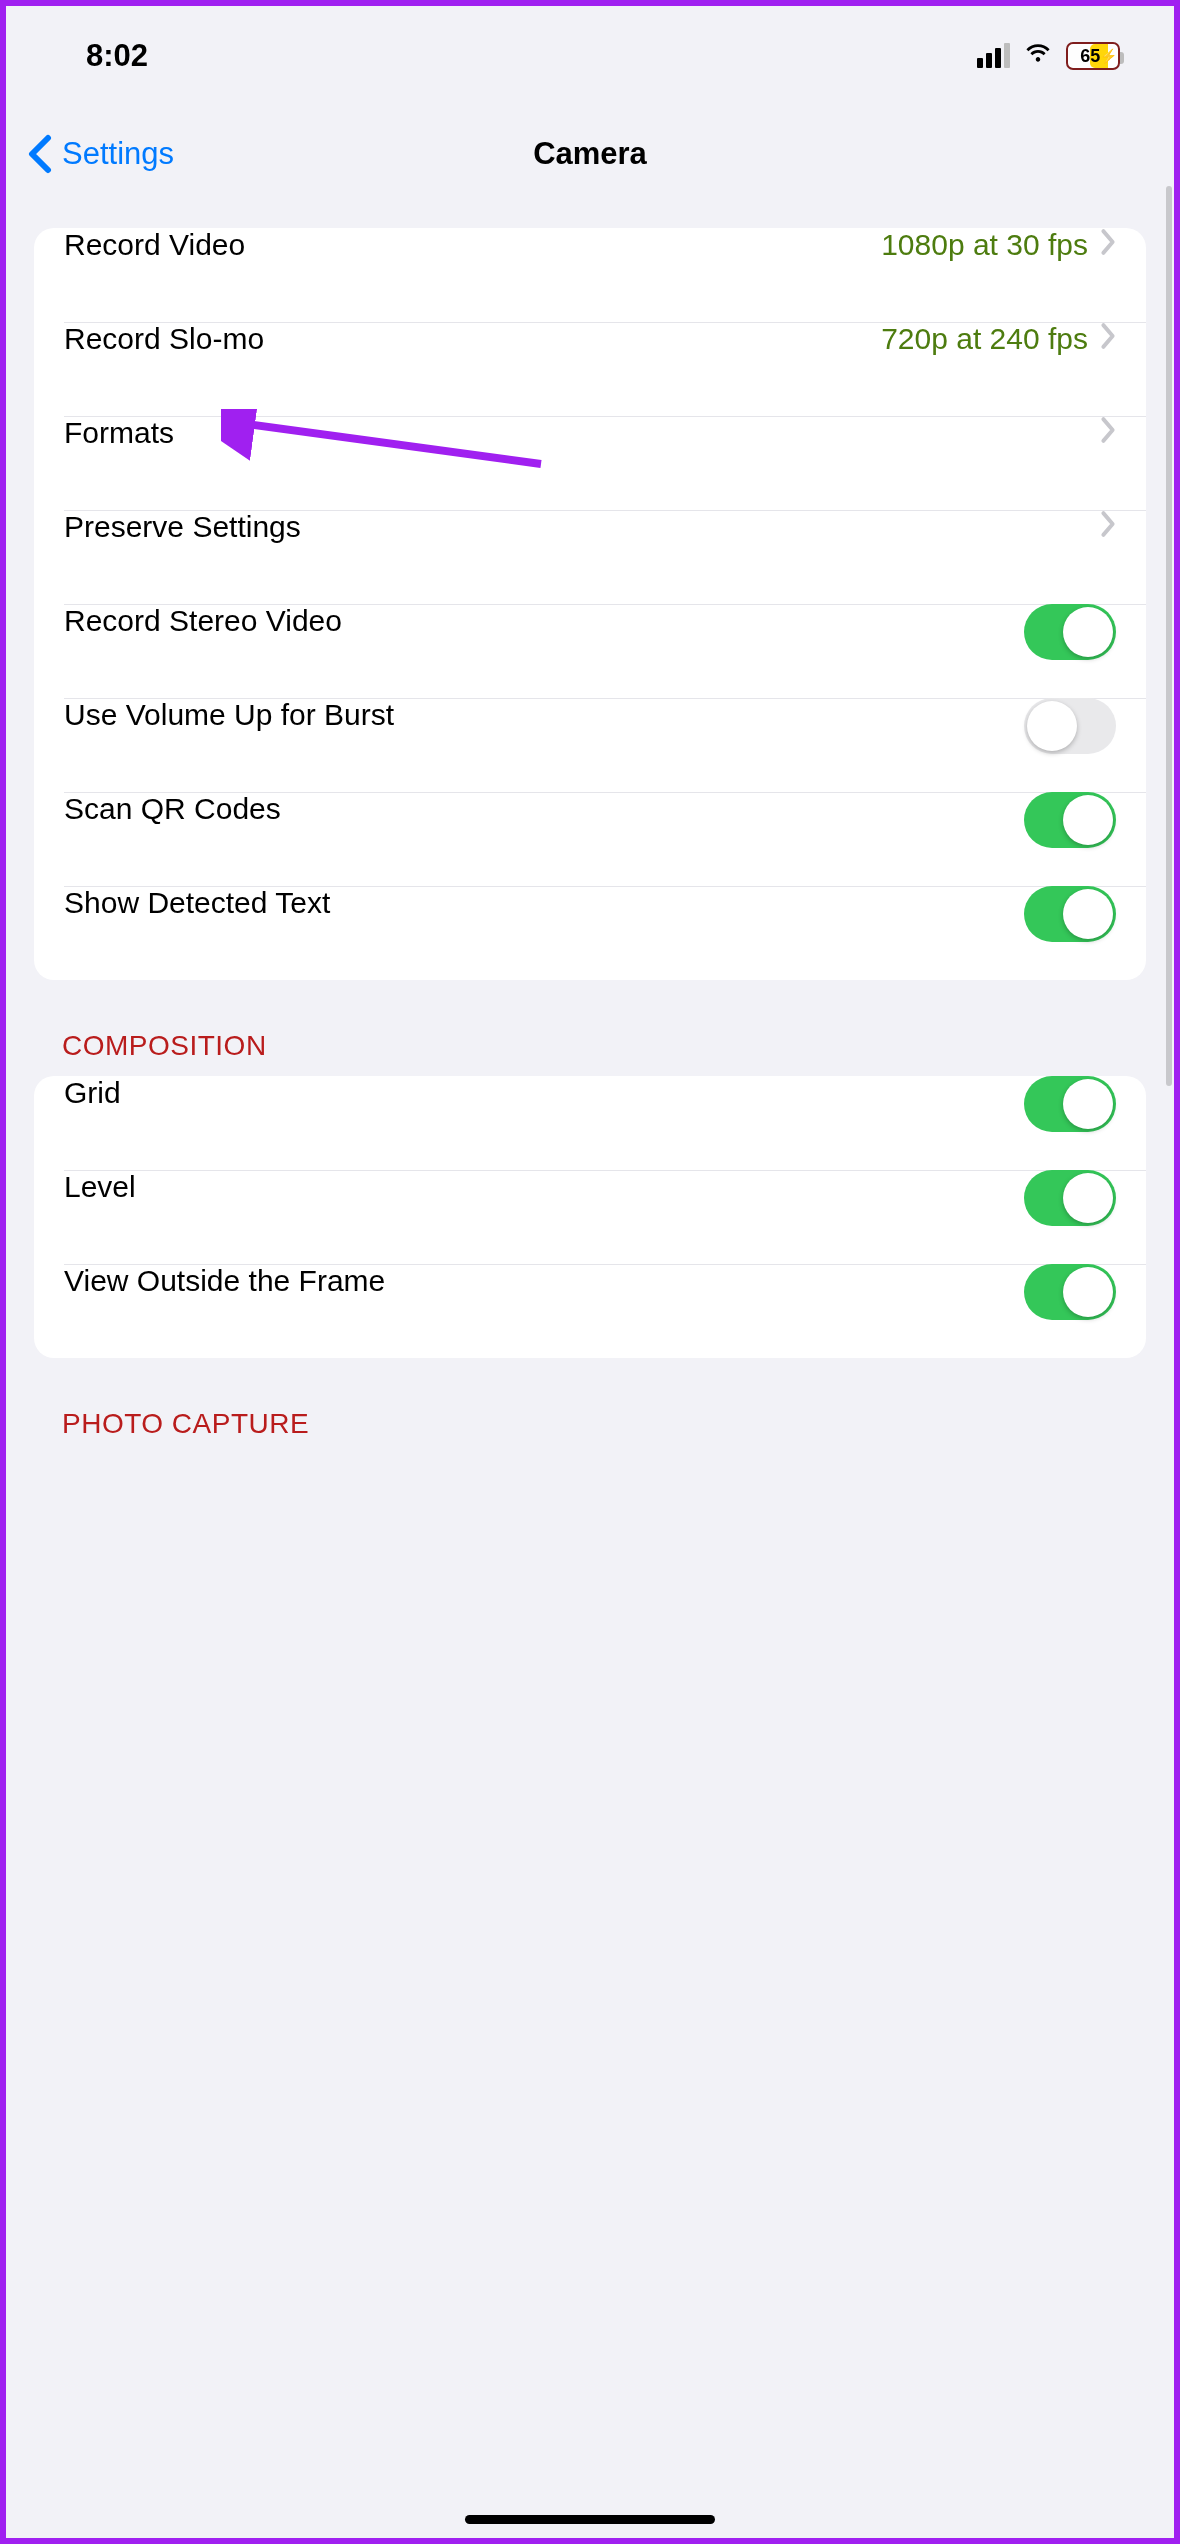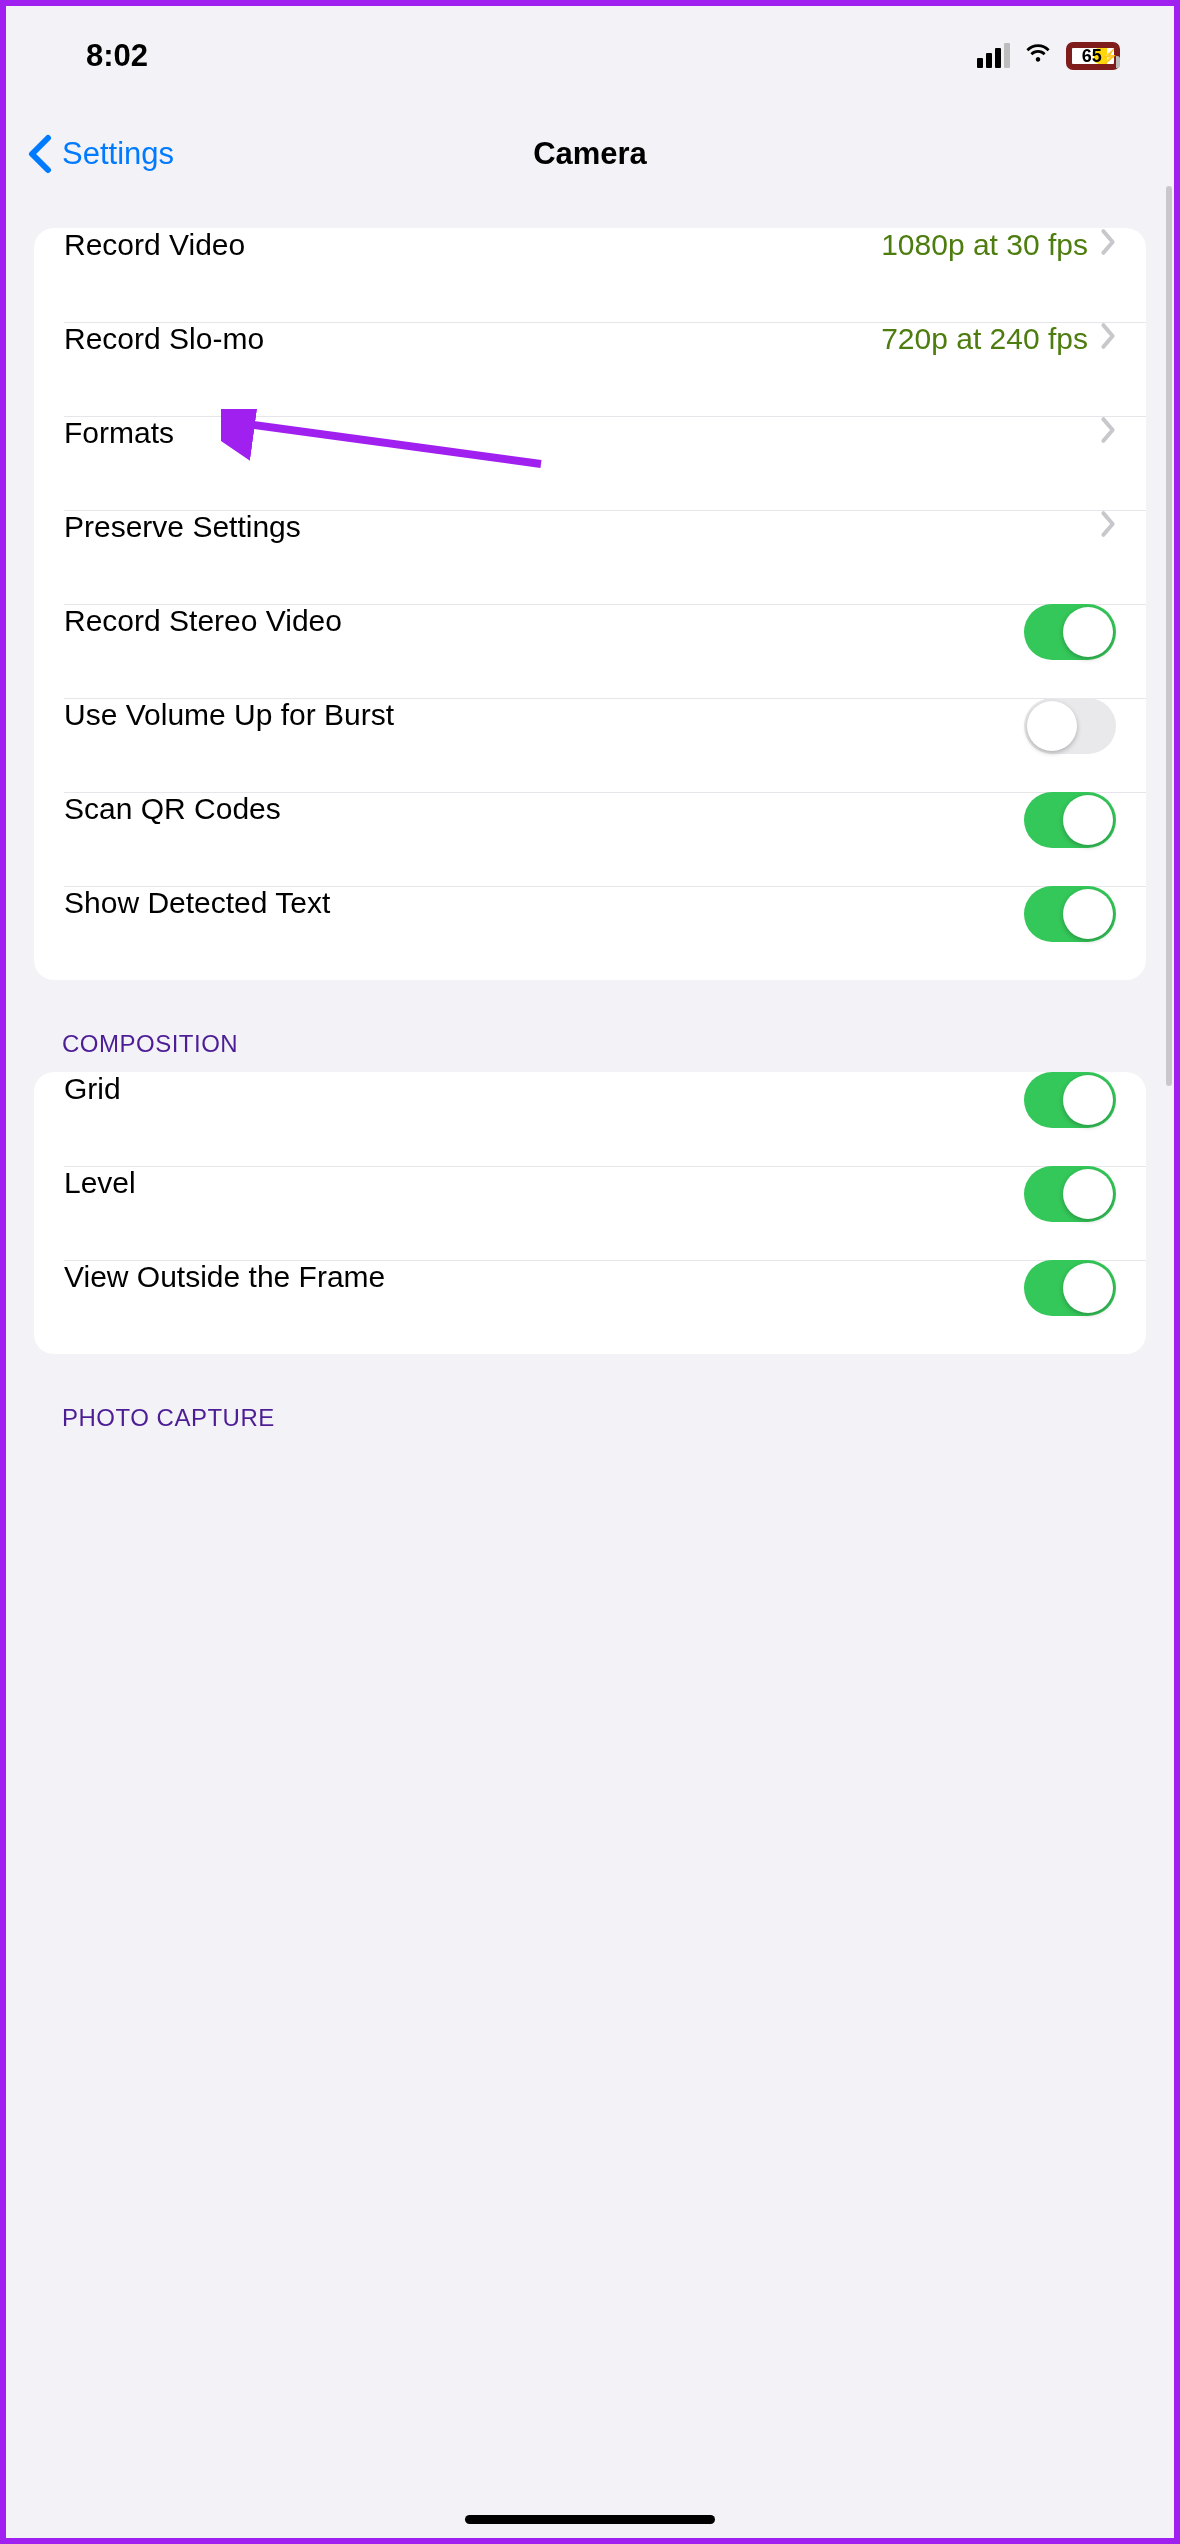--- a/index.html
+++ b/index.html
@@ -39,21 +39,21 @@
   .status-icons { display: flex; align-items: center; gap: 12px; }
   .cell-bars { display: flex; align-items: flex-end; gap: 3px; height: 24px;}
   .cell-bars span { width: 6px; background:#000; border-radius:1px;}
   .cell-bars span:nth-child(1){height:10px}
   .cell-bars span:nth-child(2){height:15px}
   .cell-bars span:nth-child(3){height:20px}
   .cell-bars span:nth-child(4){height:25px; background:#bdbdbd}
   .wifi-icon svg { width: 32px; height: 32px; }
   .battery {
     display: flex; align-items:center;
-    border: 6px solid #7f1d1d; border-radius: 7px;
+    border: 2px solid #7f1d1d; border-radius: 7px;
     width: 54px; height: 28px; position: relative;
     background:#fefefe;
     padding-left:22px;
   }
   .battery::after{
     content:''; position:absolute; right:-6px; top:8px;
     width:4px; height:12px; background:#bdbdbd; border-radius:0 3px 3px 0;
   }
   .battery-fill{
     background:#ffd60a; height:100%; width:65%;
@@ -94,22 +94,22 @@
     border-radius:3px;
     z-index:50;
   }
   .group {
     background:#ffffff;
     margin: 26px 28px 0 28px;
     border-radius: 20px;
     overflow:hidden;
   }
   .group-header {
-    font-size:24px;
-    color:#4c1d95; letter-spacing:0.5px;
+    font-size:28px;
+    color:#b91c1c; letter-spacing:0.5px;
     padding: 50px 56px 14px 56px;
     text-transform:uppercase;
   }
   .row {
     display:flex; align-items:flex-start;
     min-height:94px;
     padding: 0 30px;
     font-size:30px;
     color:#000;
     position:relative;

